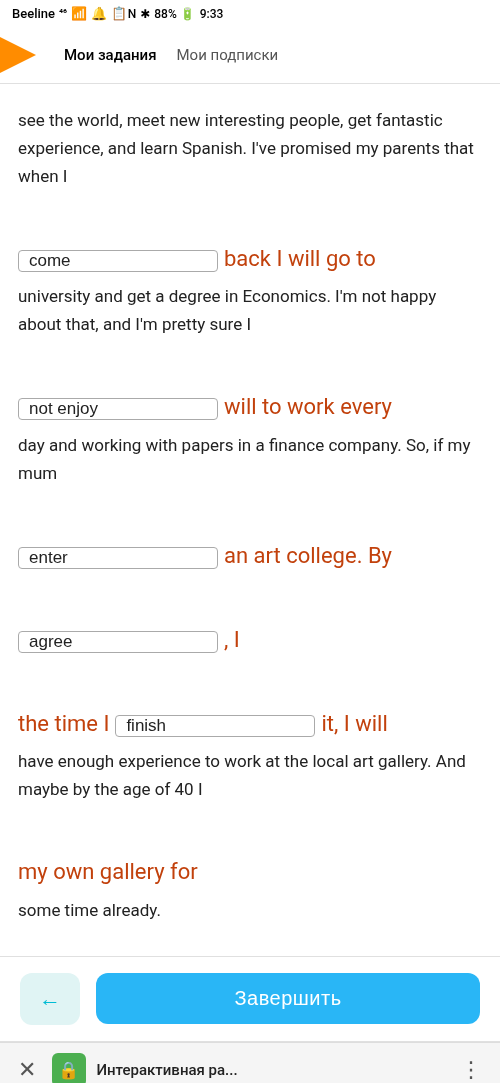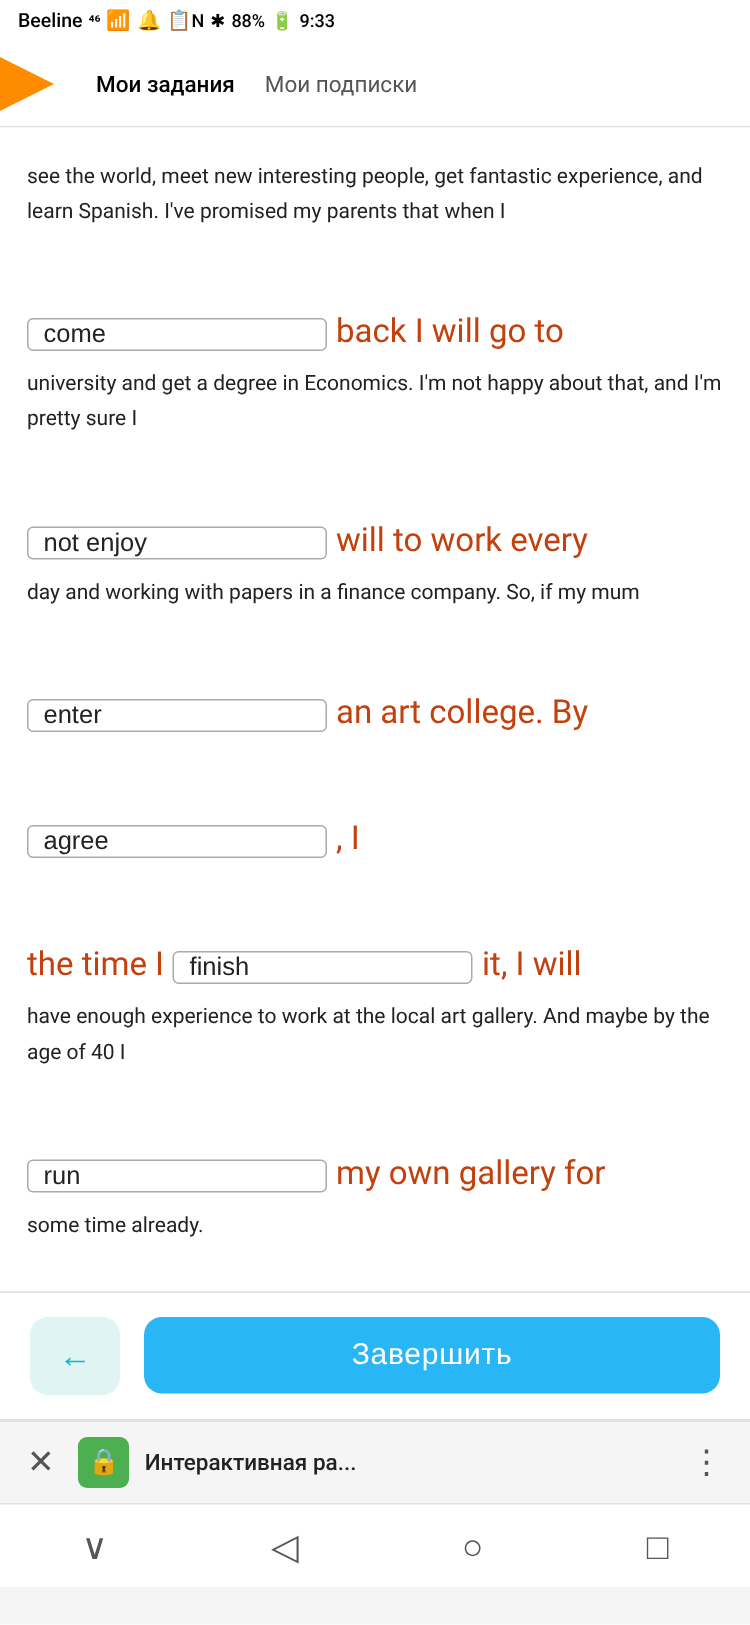--- a/index.html
+++ b/index.html
@@ -83,21 +83,21 @@
     }
 
     .inline-text {
       font-size: 22px;
       color: #c2410c;
       margin-top: 43px;
     }
 
     .paragraph {
       margin: 4px 0 8px 0;
-      font-size: 14px;
+      font-size: 17px;
       line-height: 1.65;
       color: #222;
     }
 
     
     .divider {
       height: 1px;
       background: #e0e0e0;
       margin: 0;
     }
@@ -254,21 +254,20 @@
 
   <div class="finish-row">
     <span class="inline-text">the time I</span>
     <input class="fill-input" type="text" value="finish" style="">
     <span class="inline-text">it, I will</span>
   </div>
 
   <p class="paragraph">have enough experience to work at the local art gallery. And maybe by the age of 40 I</p>
 
   <div class="inline-row">
-    <input class="fill-input" type="text" value="run" style="">
     <span class="inline-text">my own gallery for</span>
   </div>
 
   <p class="paragraph">some time already.</p>
 
 </div>
 
 <div class="divider"></div>
 
 <div class="action-bar">

